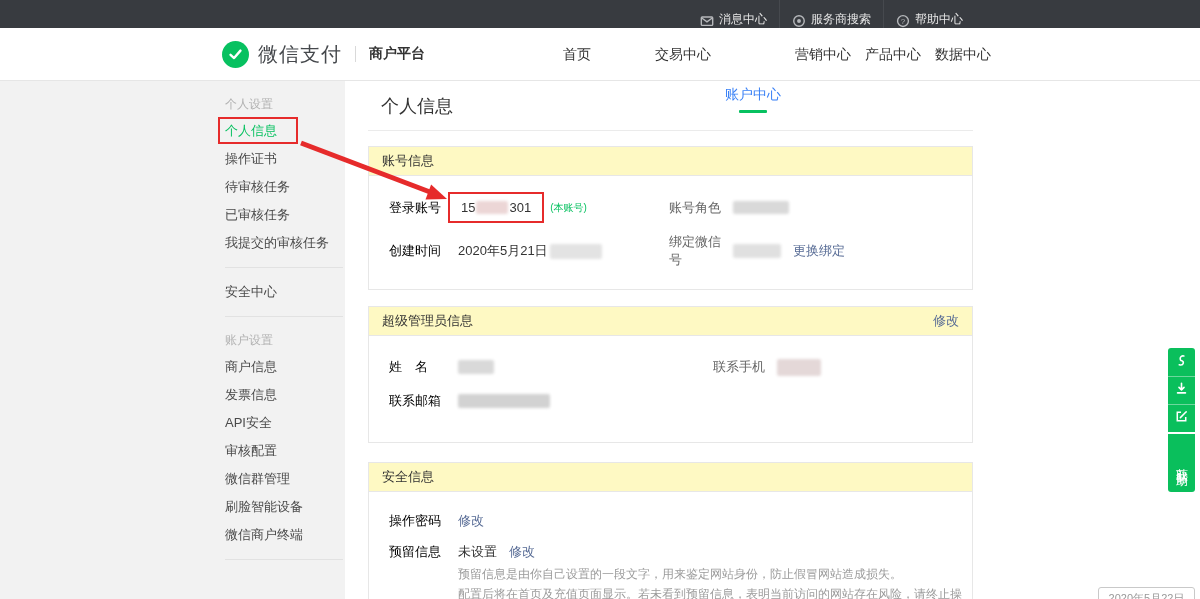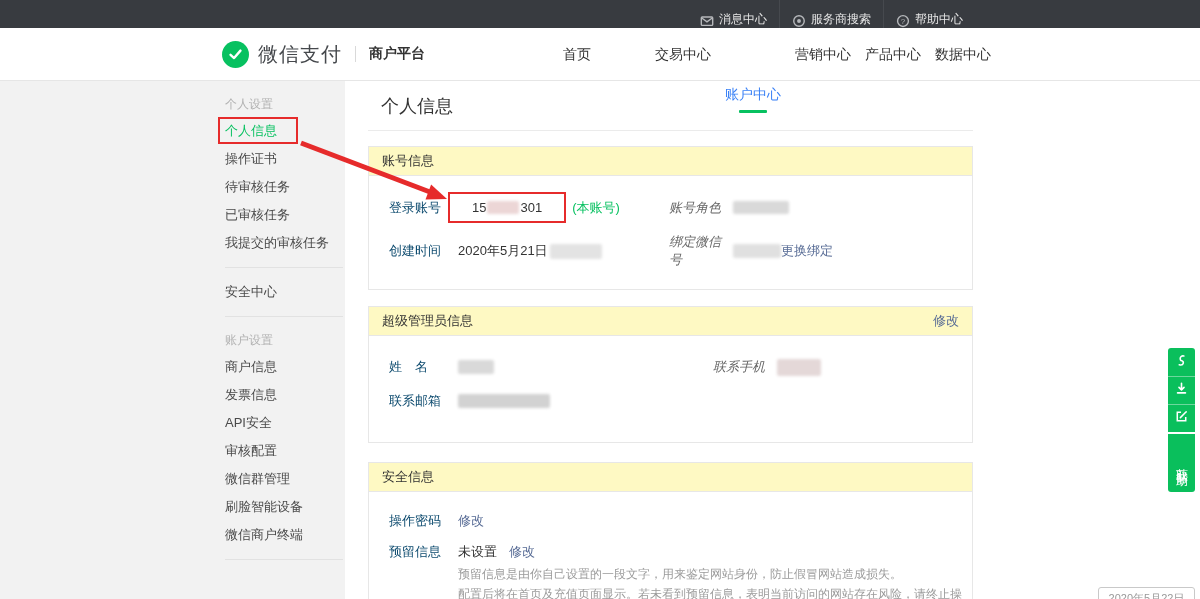--- a/index.html
+++ b/index.html
@@ -44,34 +44,34 @@
   .main-inner { position:absolute; left:368px; top:81px; width:605px; }
   .page-title { height:50px; line-height:50px; padding-left:13px; font-size:18px; color:#333;
                 border-bottom:1px solid #ebebeb; }
   .card { border:1px solid #e7e7e7; background:#fff; }
   .card-1 { margin-top:15px; }
   .card-2 { margin-top:16px; }
   .card-3 { margin-top:19px; }
   .card-header { height:29px; line-height:28px; background:#fef9c3; border-bottom:1px solid #e7e7e7;
                  padding:0 13px; font-size:13px; color:#333; display:flex; justify-content:space-between; }
   .link { color:#576b95; cursor:pointer; font-size:13px; }
-  .field-label { width:69px; flex:none; font-size:13px; color:#0c4a6e; }
-  .r-label { width:64px; flex:none; font-size:13px; color:#666;font-style:italic; }
+  .field-label { width:69px; flex:none; font-size:13px; color:#000000; }
+  .r-label { width:64px; flex:none; font-size:13px; color:#666; }
   .val { font-size:13px; color:#333; }
   .blur { display:inline-block; vertical-align:middle; background:#d9d9d9; border-radius:2px; filter:blur(1.5px); }
   .blur-pink { background:#ecd6d6; }
 
   .card-1 .card-body { padding:16px 0 20px 20px; }
   .acct-row { display:flex; align-items:center; }
   .acct-row + .acct-row { margin-top:10px; }
   .col-left { width:280px; flex:none; display:flex; align-items:center; }
   .col-right { display:flex; align-items:center; }
-  .red-badge { display:inline-flex; align-items:center; border:2px solid #e62b2b; padding:6px 22px;
+  .red-badge { display:inline-flex; align-items:center; border:2px solid #e62b2b; padding:6px 11px;
                margin-left:-10px; font-size:13px; color:#333;justify-content:flex-end; }
-  .tag-green { color:#07c160; font-size:13px; margin-left:6px; }
+  .tag-green { color:#07c160; font-size:10px; margin-left:6px; }
 
   .card-2 .card-body { padding:22px 0 32px 20px; }
   .admin-row { display:flex; align-items:flex-end;gap:44px; }
   .admin-row + .admin-row { margin-top:16px; }
 
   .card-3 .card-body { padding:20px 0 30px 20px; }
   .sec-row { display:flex; align-items:center; height:17px; }
   .sec-row + .sec-row { margin-top:14px; }
   .sec-note { margin:5px 0 0 69px; font-size:12px; color:#9b9b9b; line-height:19.5px; }
 
@@ -198,21 +198,21 @@
       </div>
       <div class="acct-row">
         <div class="col-left">
           <span class="field-label">创建时间</span>
           <span class="val">2020年5月21日</span>
           <span class="blur" style="width:52px;height:15px;margin-left:2px;background:#e3e3e3"></span>
         </div>
         <div class="col-right">
           <span class="r-label">绑定微信号</span>
           <span class="blur" style="width:48px;height:14px;background:#e0e0e0"></span>
-          <span class="link" style="">更换绑定</span>
+          <span class="link" style="margin-left:12px">更换绑定</span>
         </div>
       </div>
     </div>
   </div>
 
   <div class="card card-2">
     <div class="card-header">
       <span>超级管理员信息</span>
       <span class="link">修改</span>
     </div>

